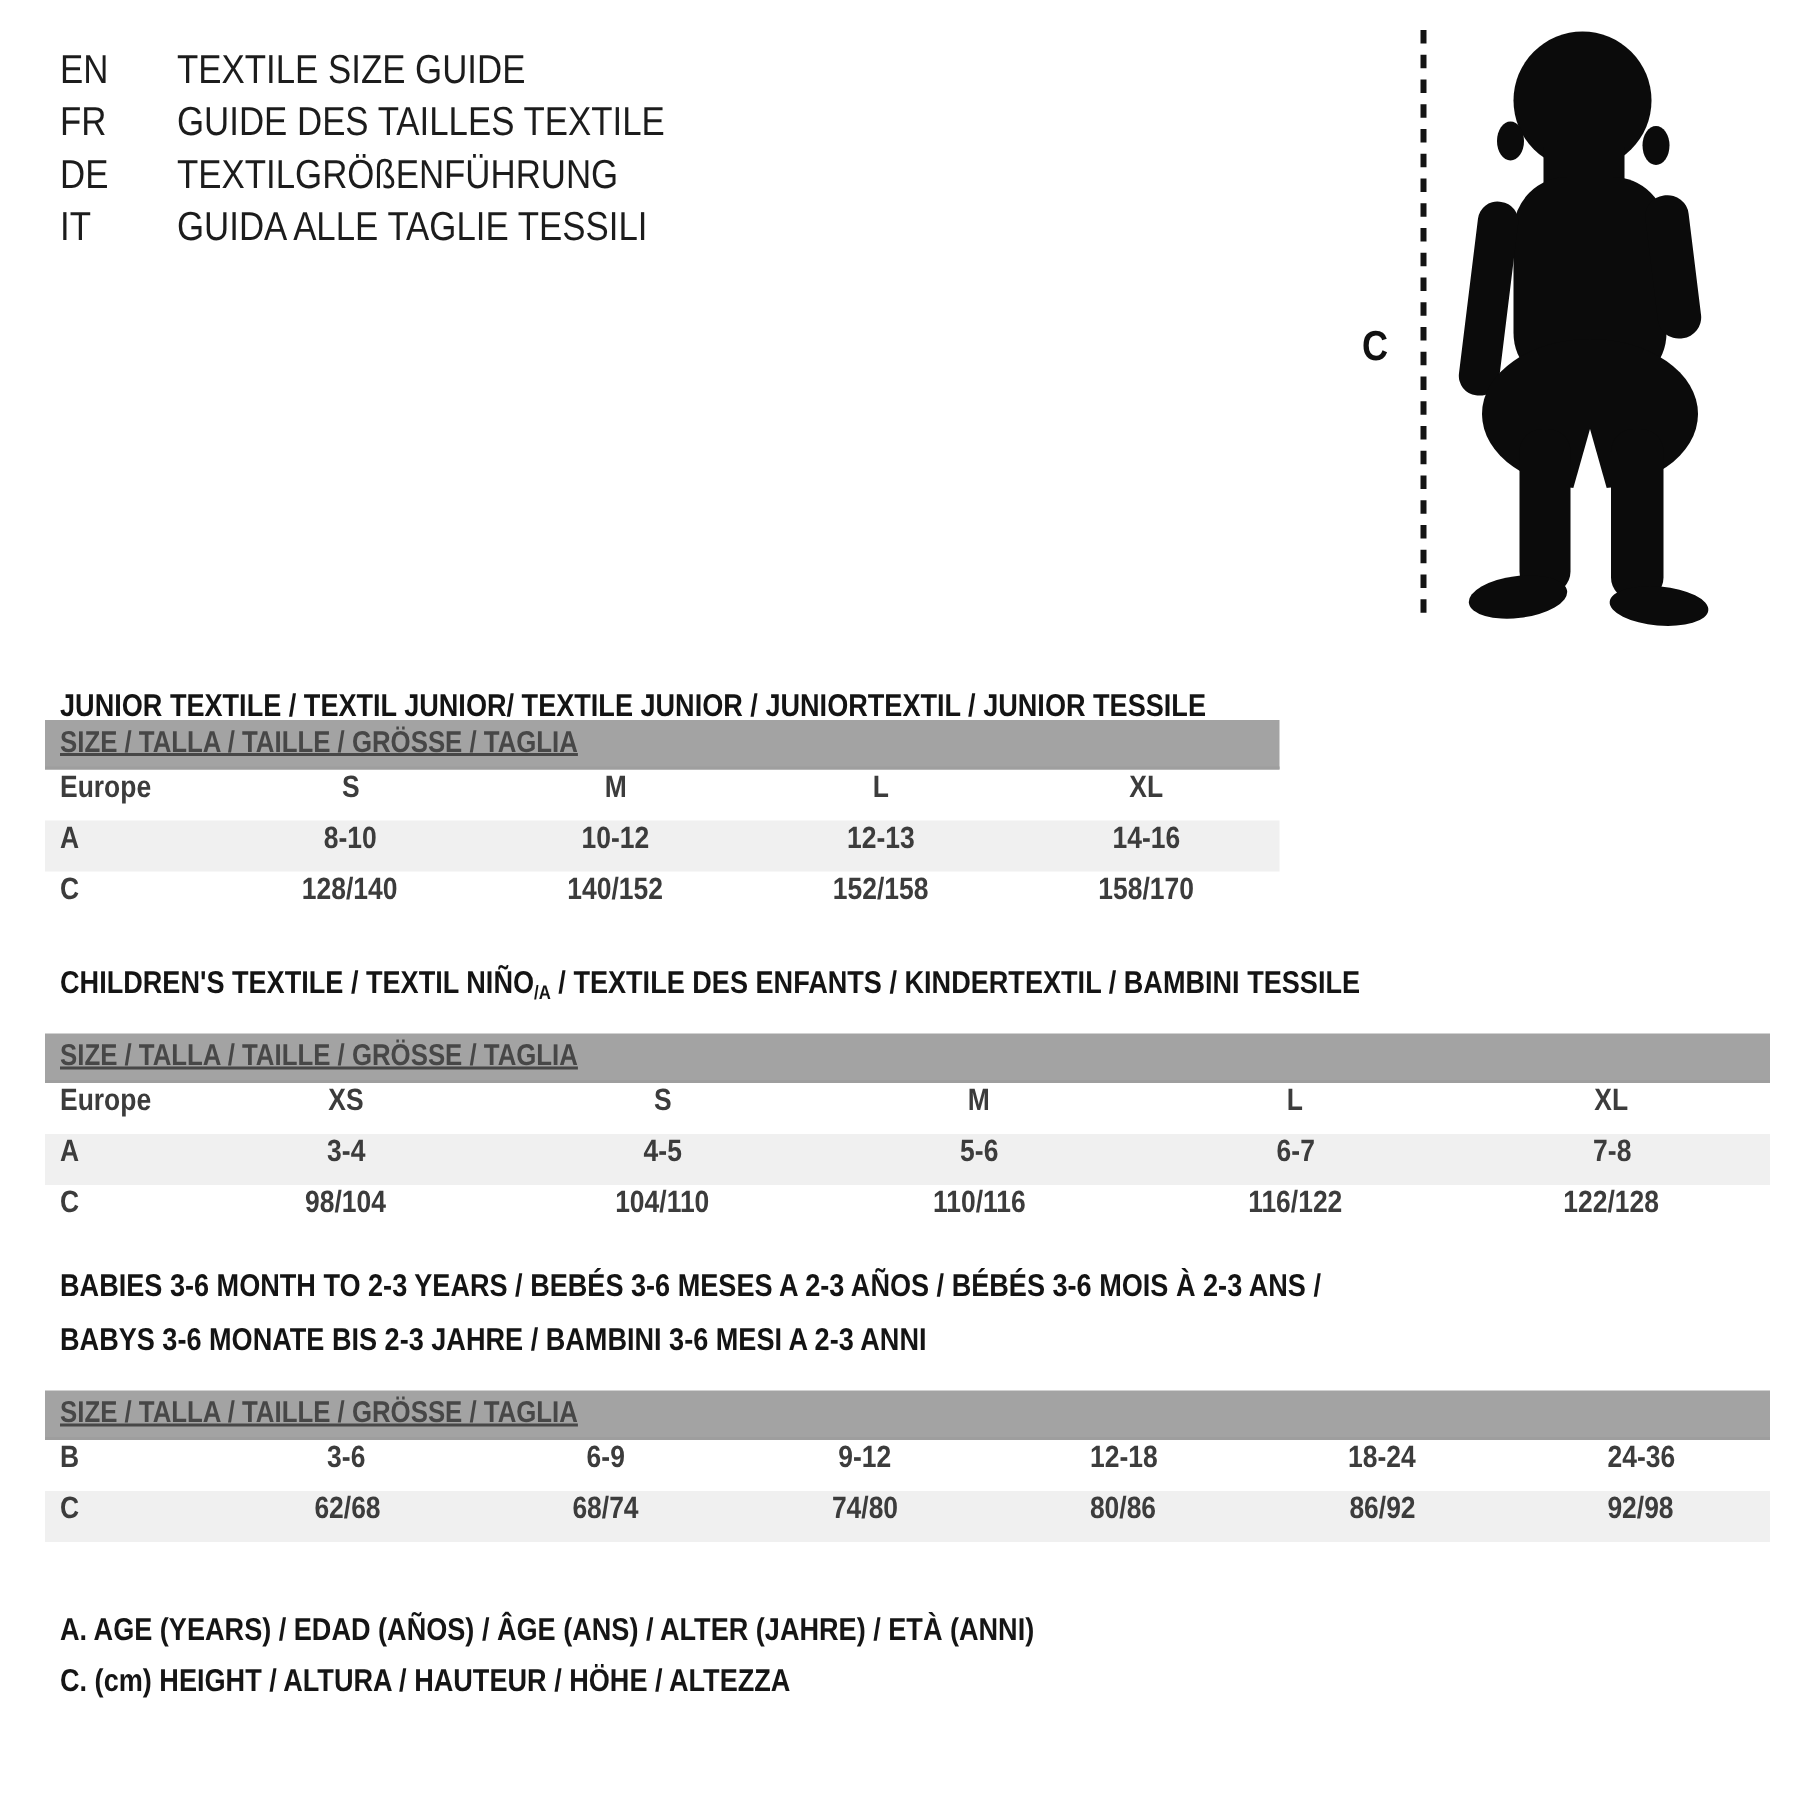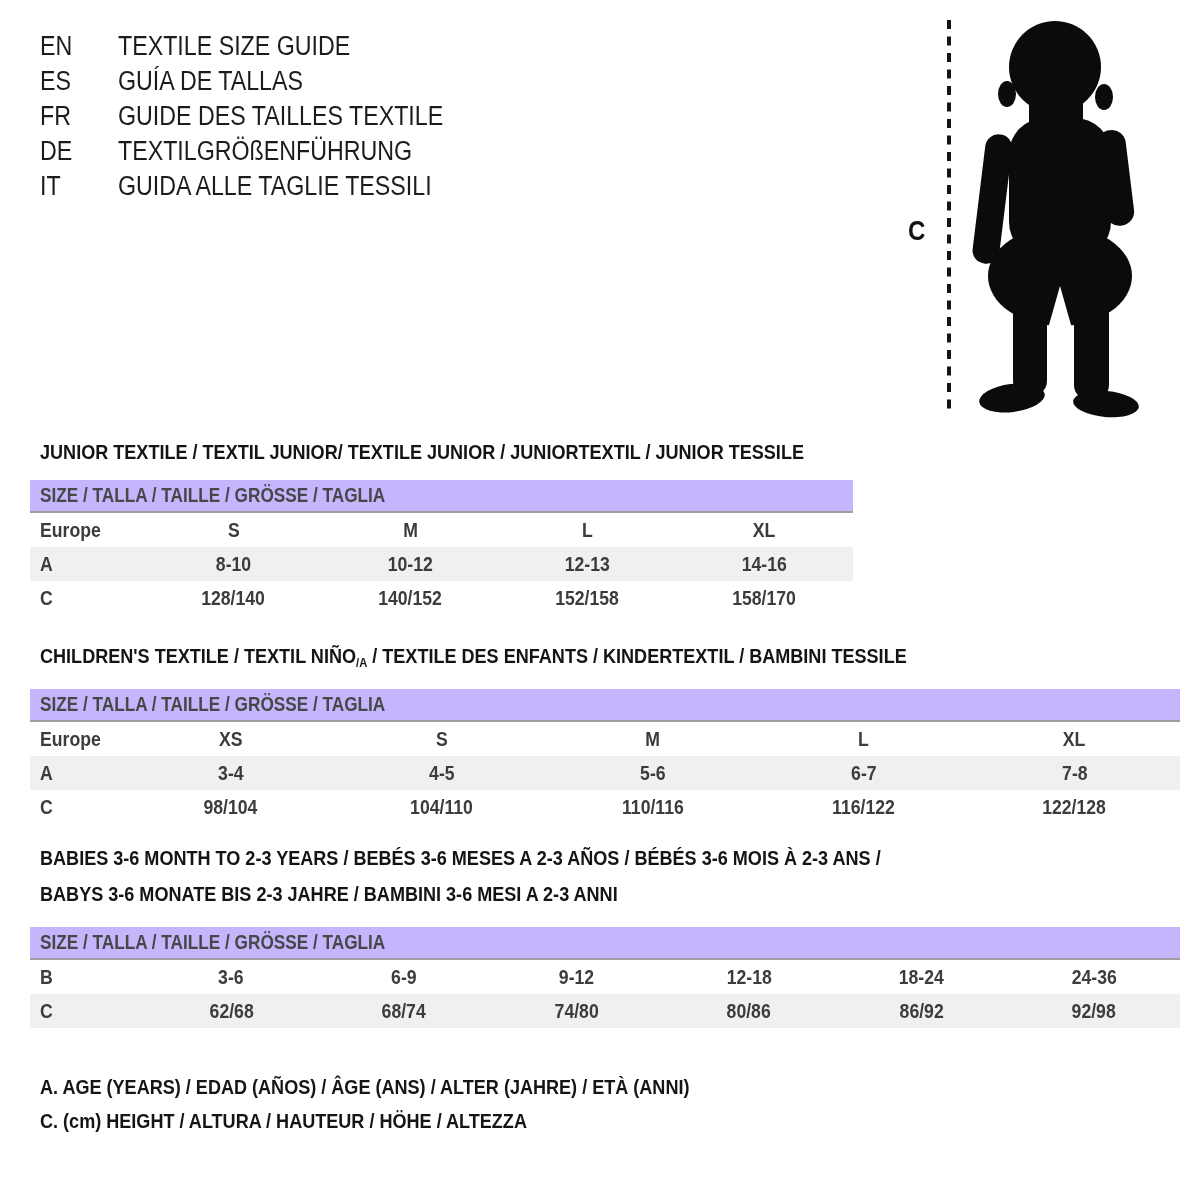--- a/index.html
+++ b/index.html
@@ -18,44 +18,40 @@
 
   
   .figure-svg{position:absolute;left:935px;top:14px;}
   .measure-label{position:absolute;left:908px;top:215px;font-size:28px;font-weight:700;color:#111;}
 
   
   .section-title{position:absolute;left:40px;font-size:21px;font-weight:700;color:#141414;line-height:24px;white-space:nowrap;}
   .title-sub{font-size:13px;vertical-align:-4px;}
 
   .size-table{position:absolute;left:30px;background:#fff;}
-  .tbl-header{height:31px;background:#c4b5fd;border-bottom:2px solid #9e9e9e;
-    display:flex;align-items:center;padding-left:10px;font-size:20px;font-weight:700;color:#474747;}
-  .tbl-row{height:34px;display:flex;align-items:center;font-size:20.5px;font-weight:700;color:#3c3c3c;}
+  .tbl-header{height:31px;background:#a3a3a3;border-bottom:2px solid #9e9e9e;
+    display:flex;align-items:center;padding-left:10px;font-size:20px;font-weight:700;color:#474747;text-decoration:underline;}
+  .tbl-row{height:34px;display:flex;align-items:flex-start;font-size:20.5px;font-weight:700;color:#3c3c3c;}
   .tbl-row.shade{background:#f0f0f0;}
   .row-label{flex:0 0 115px;padding-left:10px;box-sizing:border-box;text-align:left;}
   .children-tbl .row-label{flex:0 0 95px;}
   .cell{flex:1 1 0;text-align:center;}
 
   
   .legend{position:absolute;left:40px;top:1070px;font-size:21px;font-weight:700;color:#151515;line-height:34px;}
 </style>
 </head>
 <body>
 
 <div class="page">
 
   <div class="lang-block">
     <div class="lang-row">
       <span class="lang-code"><span class="t">EN</span></span>
       <span class="t">TEXTILE SIZE GUIDE</span>
-    </div>
-    <div class="lang-row">
-      <span class="lang-code"><span class="t">ES</span></span>
-      <span class="t">GUÍA DE TALLAS</span>
     </div>
     <div class="lang-row">
       <span class="lang-code"><span class="t">FR</span></span>
       <span class="t">GUIDE DES TAILLES TEXTILE</span>
     </div>
     <div class="lang-row">
       <span class="lang-code"><span class="t">DE</span></span>
       <span class="t">TEXTILGRÖßENFÜHRUNG</span>
     </div>
     <div class="lang-row">
@@ -77,21 +73,21 @@
       <rect x="128" y="112" width="29" height="96" rx="14" transform="rotate(-7 142 160)"></rect>
       <ellipse cx="87" cy="258" rx="72" ry="50"></ellipse>
       <path d="M74 314 L87 268 L100 314 Z" fill="#ffffff"></path>
       <rect x="40" y="268" width="34" height="110" rx="15"></rect>
       <rect x="101" y="268" width="35" height="114" rx="15"></rect>
       <ellipse cx="39" cy="380" rx="33" ry="14" transform="rotate(-7 39 380)"></ellipse>
       <ellipse cx="133" cy="386" rx="33" ry="13" transform="rotate(5 133 386)"></ellipse>
     </g>
   </svg>
 
-  <div class="section-title" style="top:440px;">
+  <div class="section-title" style="top:459px;">
     <span class="t">JUNIOR TEXTILE / TEXTIL JUNIOR/ TEXTILE JUNIOR / JUNIORTEXTIL / JUNIOR TESSILE</span>
   </div>
   <div class="size-table" style="top:480px;width:823px;">
     <div class="tbl-header">
       <span class="t">SIZE / TALLA / TAILLE / GRÖSSE / TAGLIA</span>
     </div>
     <div class="tbl-row">
       <span class="row-label"><span class="t">Europe</span></span>
       <span class="cell"><span class="tc">S</span></span>
       <span class="cell"><span class="tc">M</span></span>

